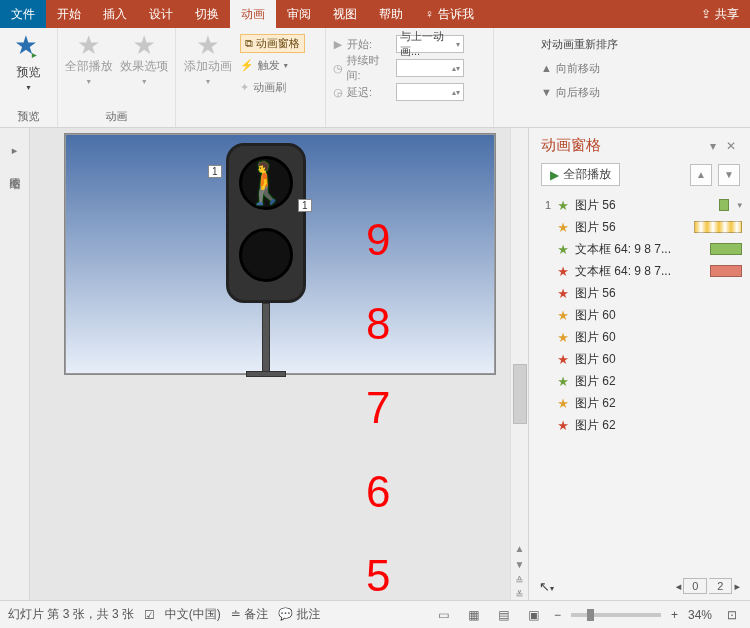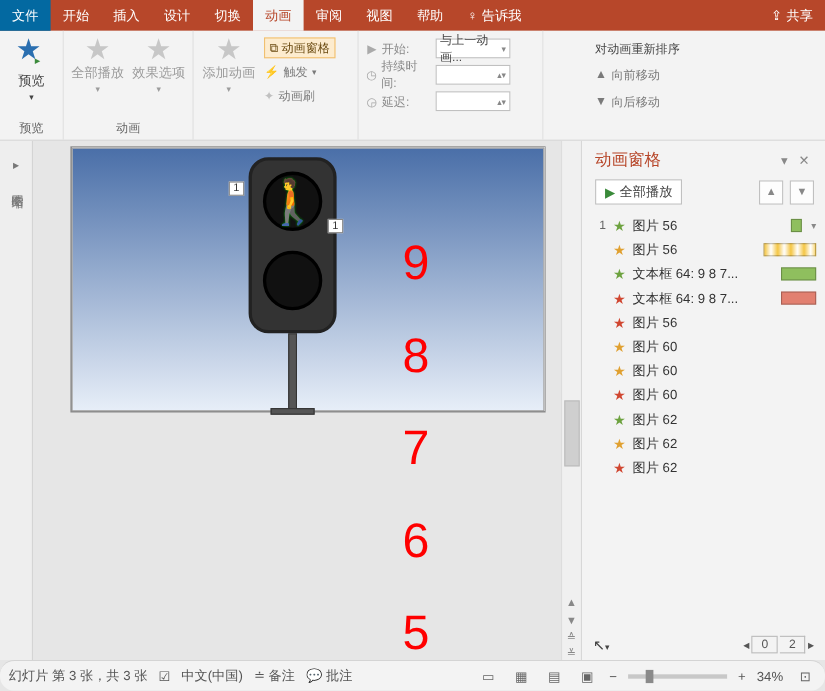--- a/index.html
+++ b/index.html
@@ -73,21 +73,21 @@
   .anim-row .st { font-size:13px; width:14px; text-align:center;}
   .st.green{color:#6da23f;} .st.gold{color:#e0a030;} .st.red{color:#d04630;}
   .anim-row .lab { flex:1; white-space:nowrap; overflow:hidden; text-overflow:ellipsis;}
   .anim-row .bar { height:12px; margin-left:4px;}
   .pane-foot { padding:4px 10px 6px 10px; display:flex; align-items:center; justify-content:space-between;}
   .seeker { display:flex; align-items:center; gap:2px; font-size:11px; color:#555;}
   .seeker .box { border:1px solid #bbb; padding:0 8px; height:16px; display:flex; align-items:center;}
   .cursor-ico { font-size:13px; color:#444;}
 
   
-  .status { height:28px; background:#f3f3f3; border-top:1px solid #d4d4d4; display:flex; align-items:center; font-size:12px; color:#555; padding:0 8px; gap:10px;border-radius:13px;}
+  .status { height:28px; background:#f3f3f3; border-top:1px solid #d4d4d4; display:flex; align-items:center; font-size:12px; color:#555; padding:0 8px; gap:10px;}
   .status .sp { flex:1;}
   .viewbtn { width:20px; height:18px; display:flex; align-items:center; justify-content:center; font-size:12px; color:#666; cursor:pointer;}
   .zoom-track { width:90px; height:4px; background:#c8c8c8; position:relative;}
   .zoom-thumb { position:absolute; top:-4px; left:16px; width:7px; height:12px; background:#8a8a8a;}
 </style>
 </head>
 <body>
 
 <div class="tabbar">
   <div class="tab file">文件</div>

